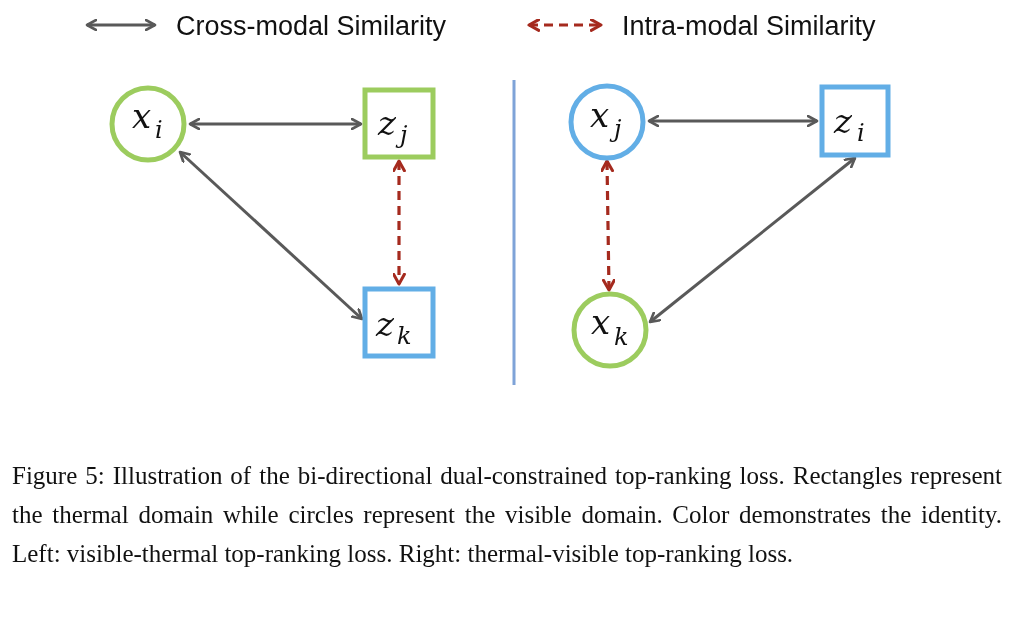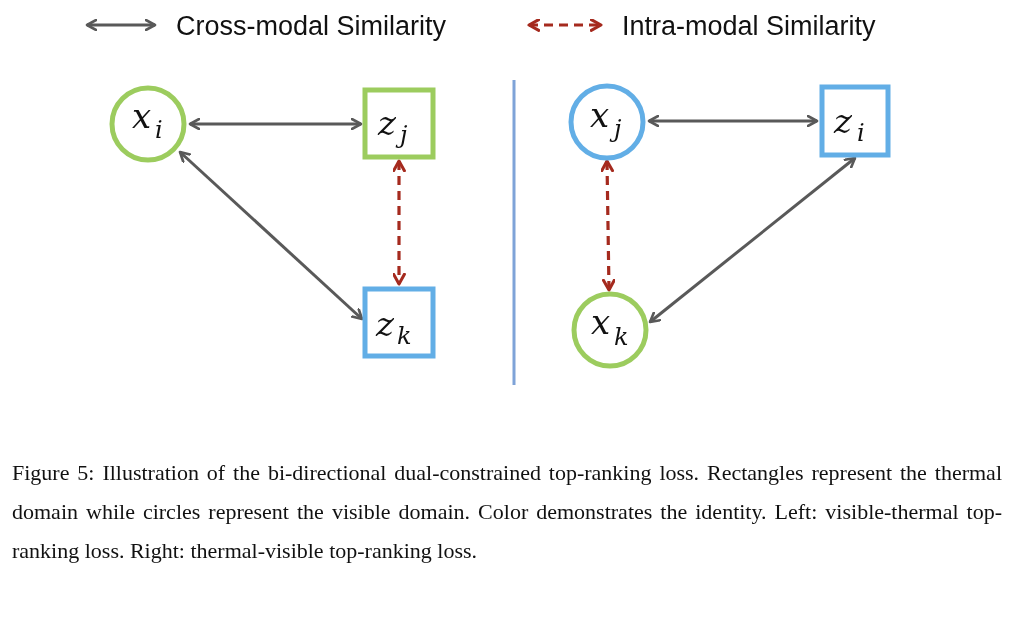--- a/index.html
+++ b/index.html
@@ -3,21 +3,21 @@
   <meta charset="utf-8">
   <style>
     html, body { margin: 0; padding: 0; background: #ffffff; }
     body { width: 1015px; height: 643px; position: relative; overflow: hidden; }
     #figure { position: absolute; left: 0; top: 0; width: 1015px; height: 420px; }
     .legend-text { font-family: "Liberation Sans", sans-serif; font-size: 27px; fill: #111; }
     .node-label { font-family: "DejaVu Serif", serif; font-style: italic; font-size: 34px; fill: #111; }
     .node-sub { font-family: "DejaVu Serif", serif; font-style: italic; font-size: 24px; fill: #111; }
     #caption {
       position: absolute; left: 12px; top: 431px; width: 990px;
-      font-family: "Liberation Serif", serif; font-size: 22px; line-height: 39px;
+      font-family: "Liberation Serif", serif; font-size: 25px; line-height: 39px;
       color: #111; text-align: justify;
     }
   </style>
 </head>
 <body>
 
 <svg id="figure" width="1015" height="420" viewBox="0 0 1015 420" xmlns="http://www.w3.org/2000/svg">
   <defs>
     <marker id="arrow-gray" viewBox="0 0 12 12" refX="10" refY="6" markerWidth="12" markerHeight="12" markerUnits="userSpaceOnUse" orient="auto-start-reverse">
       <path d="M1,1 L10,6 L1,11" fill="none" stroke="#595959" stroke-width="2.6" stroke-linecap="round" stroke-linejoin="round"></path>

